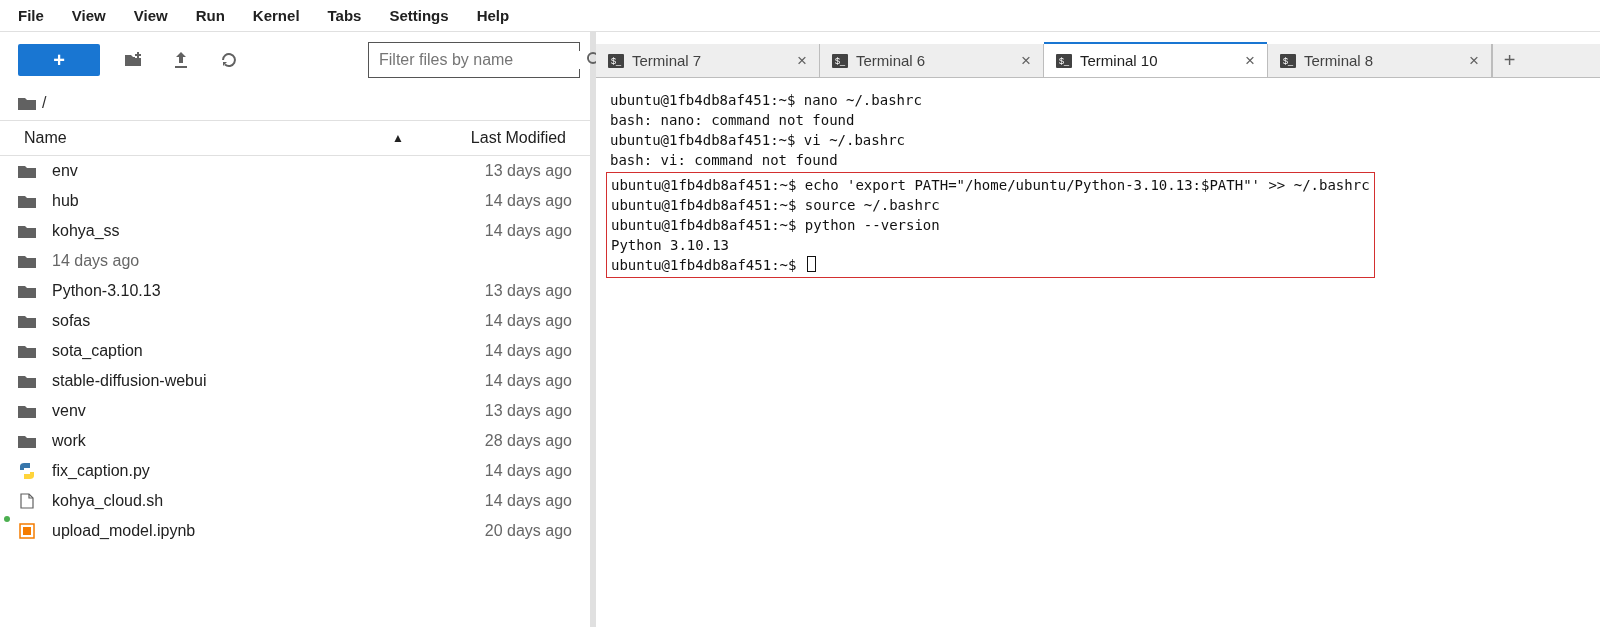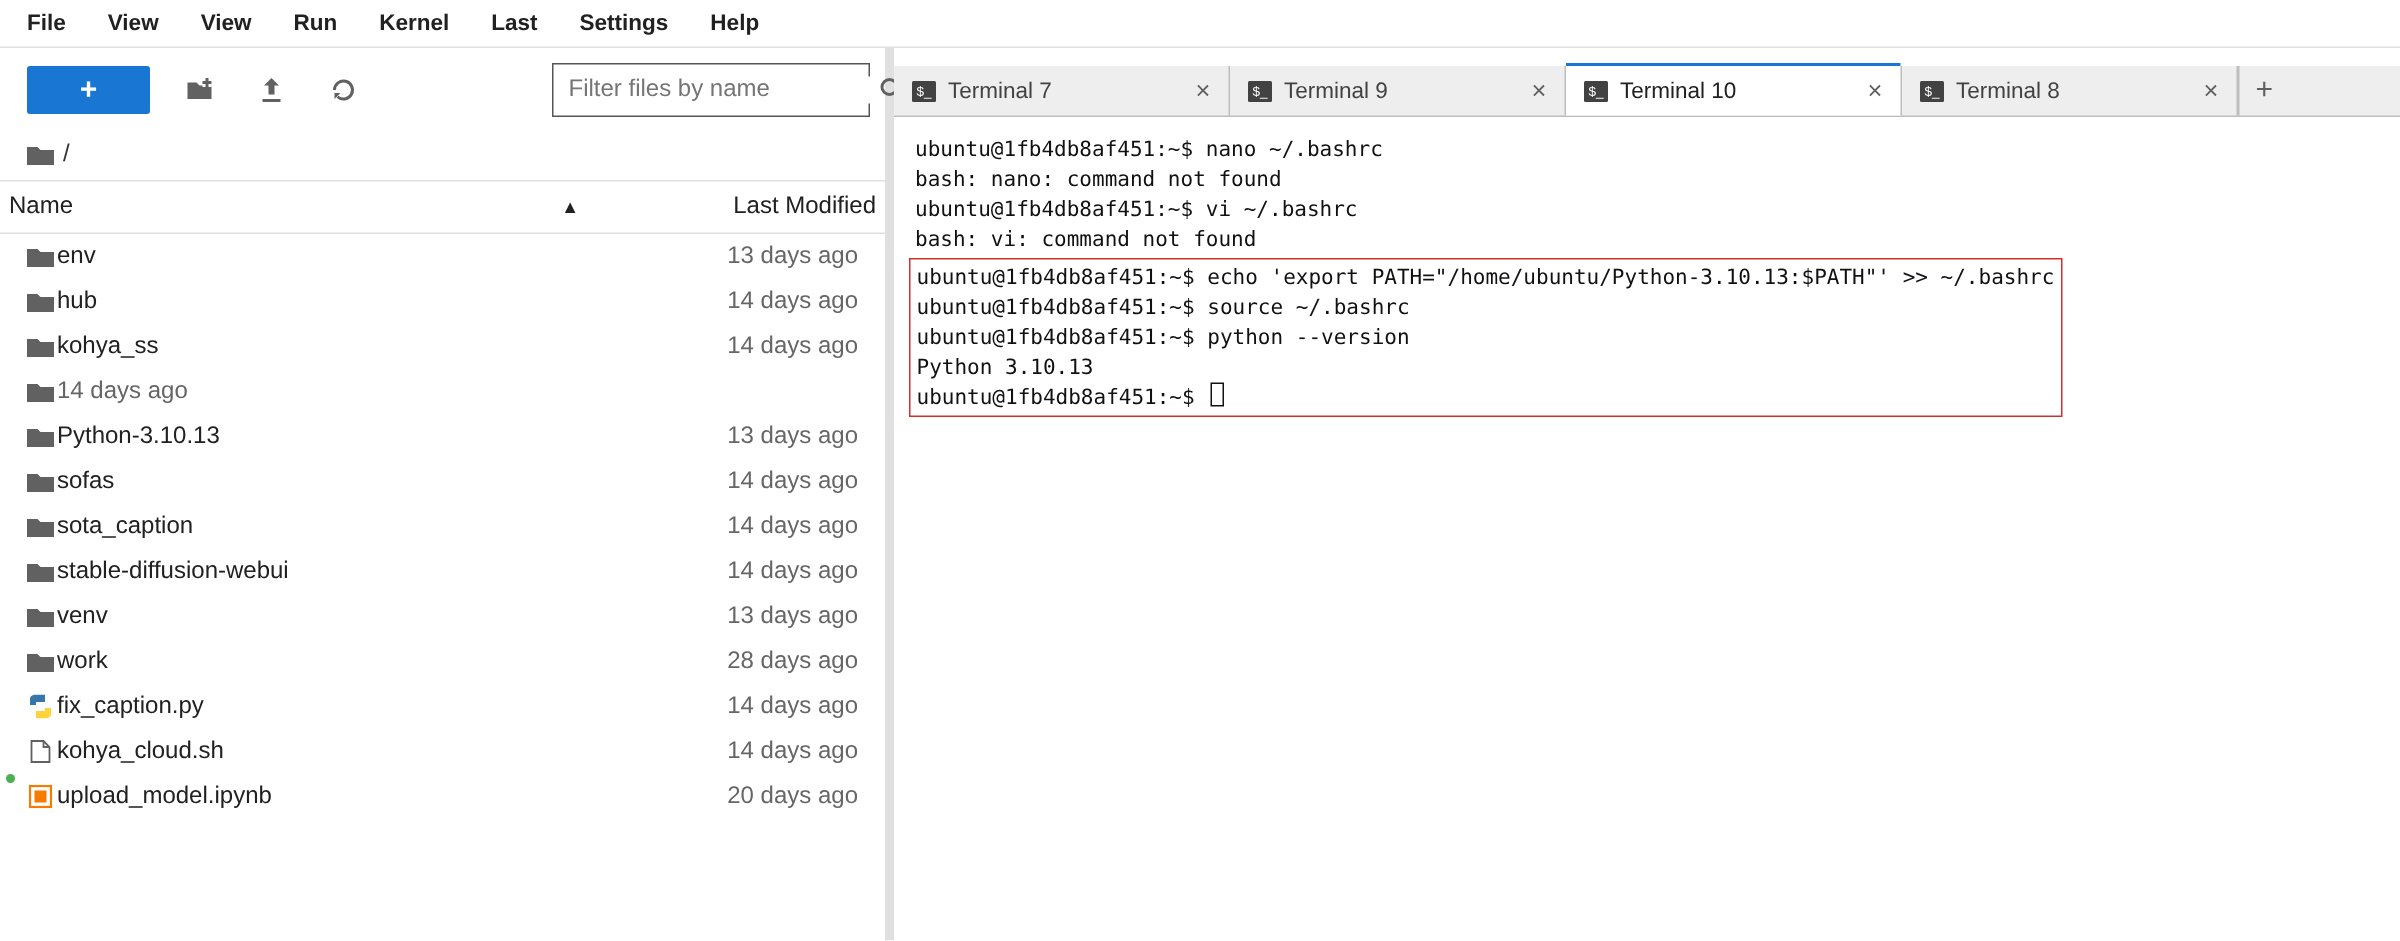--- a/index.html
+++ b/index.html
@@ -89,21 +89,21 @@
     align-items: center;
     padding: 6px 18px 8px 18px;
     border-bottom: 1px solid #e0e0e0;
     font-size: 16px;
     color: #333;
     gap: 6px;
   }
   .file-header {
     display: flex;
     align-items: center;
-    padding: 8px 6px;
+    padding: 8px 24px;
     border-bottom: 1px solid #e0e0e0;
     font-size: 16px;
   }
   .file-header .col-name {
     width: 400px;
     display: flex;
     align-items: center;
     gap: 6px;
     cursor: pointer;
   }
@@ -119,21 +119,21 @@
   .file-list {
     flex: 1;
     overflow: auto;
   }
   .file-row {
     display: flex;
     align-items: center;
     padding: 6px 18px;
     font-size: 16px;
     cursor: pointer;
-    gap: 2px;
+    gap: 16px;
   }
   .file-row .icon {
     width: 18px;
     display: inline-flex;
     align-items: center;
     justify-content: center;
     color: #616161;
   }
   .file-row .fname { flex: 1; }
   .file-row .fmod { color: #666; }
@@ -235,21 +235,21 @@
 </style>
 </head>
 <body>
 
 <div class="menubar" id="menubar">
     <div class="menu-item">File</div>
     <div class="menu-item">View</div>
     <div class="menu-item">View</div>
     <div class="menu-item">Run</div>
     <div class="menu-item">Kernel</div>
-    <div class="menu-item">Last</div>
+    <div class="menu-item">Tabs</div>
     <div class="menu-item">Settings</div>
     <div class="menu-item">Help</div>
   </div>
 
 <div class="main">
 
   <div class="filepanel">
     <div class="toolbar">
       <div class="add-btn">+</div>
       <div class="tool-icon">
@@ -450,21 +450,21 @@
 
   <div class="rightpanel">
     <div class="tabbar" id="tabbar">
         <div class="tab">
           <span class="term-icon">$_</span>
           <span>Terminal 7</span>
           <span class="close">×</span>
         </div>
         <div class="tab">
           <span class="term-icon">$_</span>
-          <span>Terminal 9</span>
+          <span>Terminal 6</span>
           <span class="close">×</span>
         </div>
         <div class="tab active">
           <span class="term-icon">$_</span>
           <span>Terminal 10</span>
           <span class="close">×</span>
         </div>
         <div class="tab">
           <span class="term-icon">$_</span>
           <span>Terminal 8</span>

